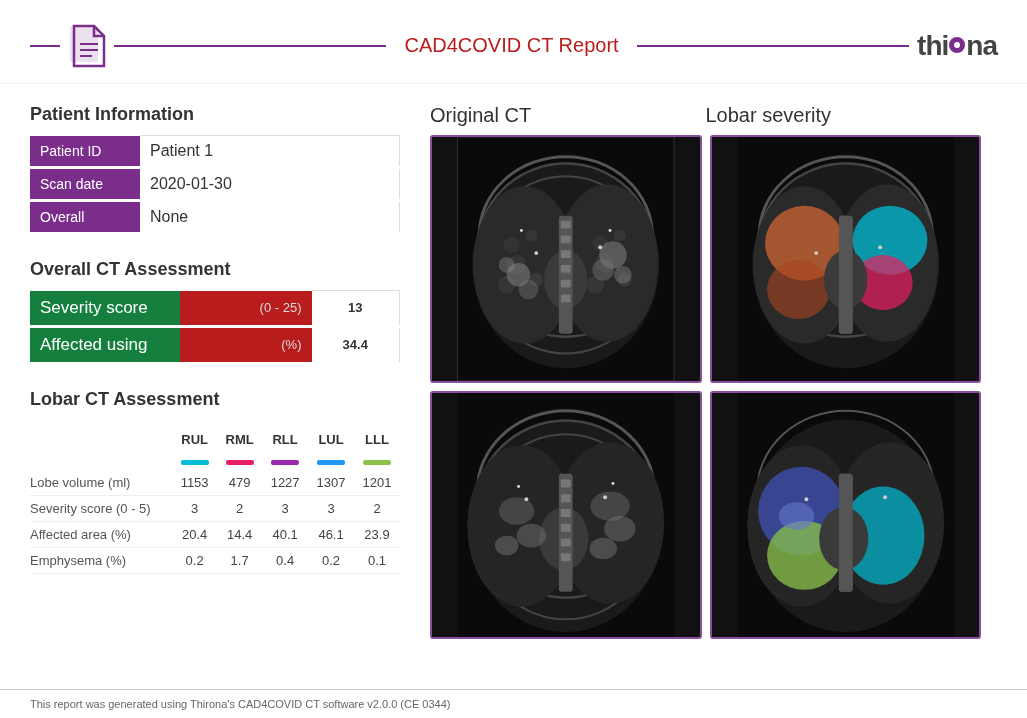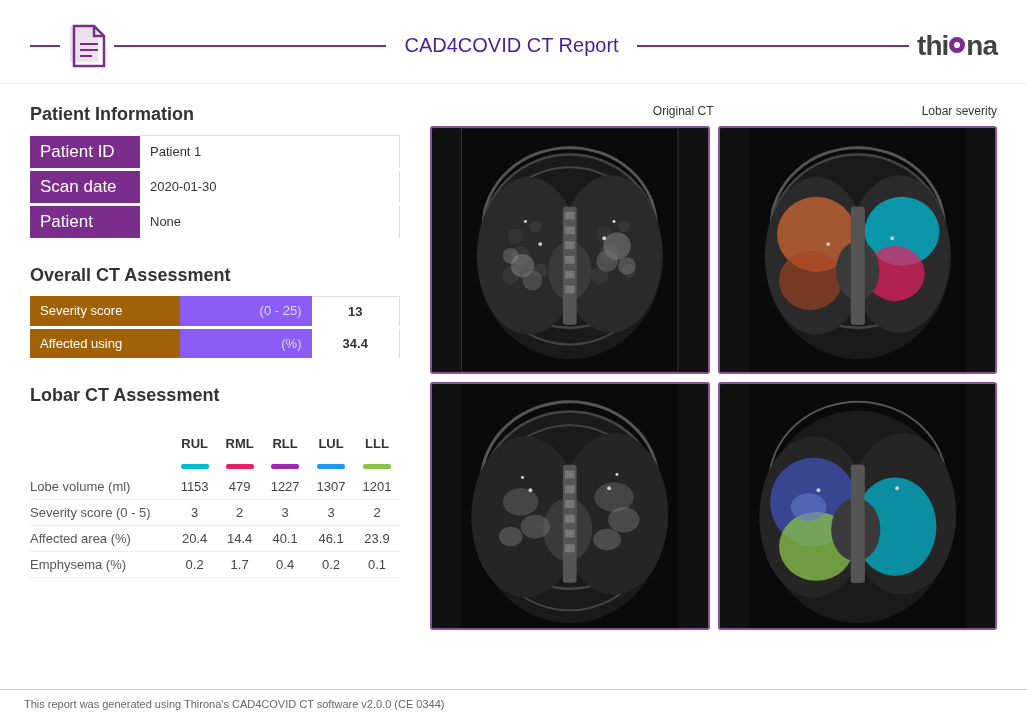--- a/index.html
+++ b/index.html
@@ -37,21 +37,21 @@
     }
     .header-line-right {
       flex: 1;
       height: 2px;
       background: #7b2d8b;
       margin-left: 8px;
       margin-right: 8px;
     }
     .header-title {
       font-size: 20px;
-      color: #4c1d95;
+      color: #b91c1c;
       font-weight: 400;
       white-space: nowrap;
       margin: 16px 10px;
     }
     .header-brand {
       margin-left: auto;
       flex-shrink: 0;
     }
     .brand-text {
       font-size: 28px;
@@ -69,21 +69,21 @@
       border-radius: 50%;
       margin: 0 1px;
       vertical-align: middle;
       position: relative;
       top: -1px;
     }
 
     
     .main-content {
       display: flex;
-      padding: 20px 30px 10px 30px;
+      padding: 20px 46px 10px 30px;
       gap: 30px;
     }
 
     
     .left-panel {
       width: 370px;
       flex-shrink: 0;
     }
 
     
@@ -97,50 +97,50 @@
     
     .info-table {
       width: 100%;
       border-collapse: collapse;
       margin-bottom: 24px;
     }
     .info-table tr td:first-child {
       background: #7b2d8b;
       color: #fff;
       padding: 6px 10px;
-      font-size: 17px;
+      font-size: 14px;
       font-weight: 500;
       width: 110px;
     }
     .info-table tr td:last-child {
       border: 1px solid #ddd;
       border-left: none;
       padding: 6px 10px;
-      font-size: 13px;
+      font-size: 16px;
       color: #333;
     }
     .info-table tr {
       border-bottom: 3px solid #fff;
     }
 
     
     .assessment-table {
       width: 100%;
       border-collapse: collapse;
       margin-bottom: 24px;
     }
     .assessment-table tr td:first-child {
-      background: #a16207;
+      background: #15803d;
       color: #fff;
       padding: 7px 10px;
-      font-size: 13px;
+      font-size: 17px;
       width: 150px;
     }
     .assessment-table tr td:nth-child(2) {
-      background: #8b5cf6;
+      background: #b91c1c;
       color: #ddd;
       padding: 7px 10px;
       font-size: 13px;
       text-align: right;
     }
     .assessment-table tr td:last-child {
       border: 1px solid #ddd;
       border-left: none;
       padding: 7px 14px;
       font-size: 13px;
@@ -151,21 +151,21 @@
     }
     .assessment-table tr {
       border-bottom: 3px solid #fff;
     }
 
     
     .lobar-section-title {
       font-size: 18px;
       font-weight: 600;
       color: #333;
-      margin-bottom: 26px;
+      margin-bottom: 18px;
     }
 
     .lobar-table {
       width: 100%;
       border-collapse: collapse;
       font-size: 13px;
     }
     .lobar-table th {
       text-align: center;
       font-weight: 700;
@@ -199,23 +199,23 @@
     
     .right-panel {
       flex: 1;
     }
     .images-header {
       display: flex;
       justify-content: space-around;
       margin-bottom: 8px;
     }
     .image-col-label {
-      font-size: 12px;
+      font-size: 20px;
       color: #333;
-      text-align: right;
+      text-align: left;
       flex: 1;
     }
     .images-grid {
       display: grid;
       grid-template-columns: 1fr 1fr;
       gap: 8px;
     }
     .ct-image-box {
       border: 2px solid #8b4f9e;
       border-radius: 3px;
@@ -234,21 +234,21 @@
       height: 100%;
     }
 
     
     .footer {
       position: absolute;
       bottom: 0;
       left: 0;
       right: 0;
       border-top: 1px solid #ccc;
-      padding: 8px 24px;
+      padding: 8px 30px;
       font-size: 11px;
       color: #666;
     }
   </style>
 </head>
 <body>
 
 <div class="header">
   <div class="header-line-left"></div>
   <div class="header-logo-icon">
@@ -281,21 +281,21 @@
       <tbody id="patient-info-body">
           <tr>
       <td>Patient ID</td>
       <td>Patient 1</td>
     </tr>
           <tr>
       <td>Scan date</td>
       <td>2020-01-30</td>
     </tr>
           <tr>
-      <td>Patient</td>
+      <td>Overall</td>
       <td>None</td>
     </tr>
         </tbody>
     </table>
 
     <div class="section-title">Overall CT Assessment</div>
     <table class="assessment-table">
       <tbody id="overall-assessment-body">
           <tr>
       <td>Severity score</td>

